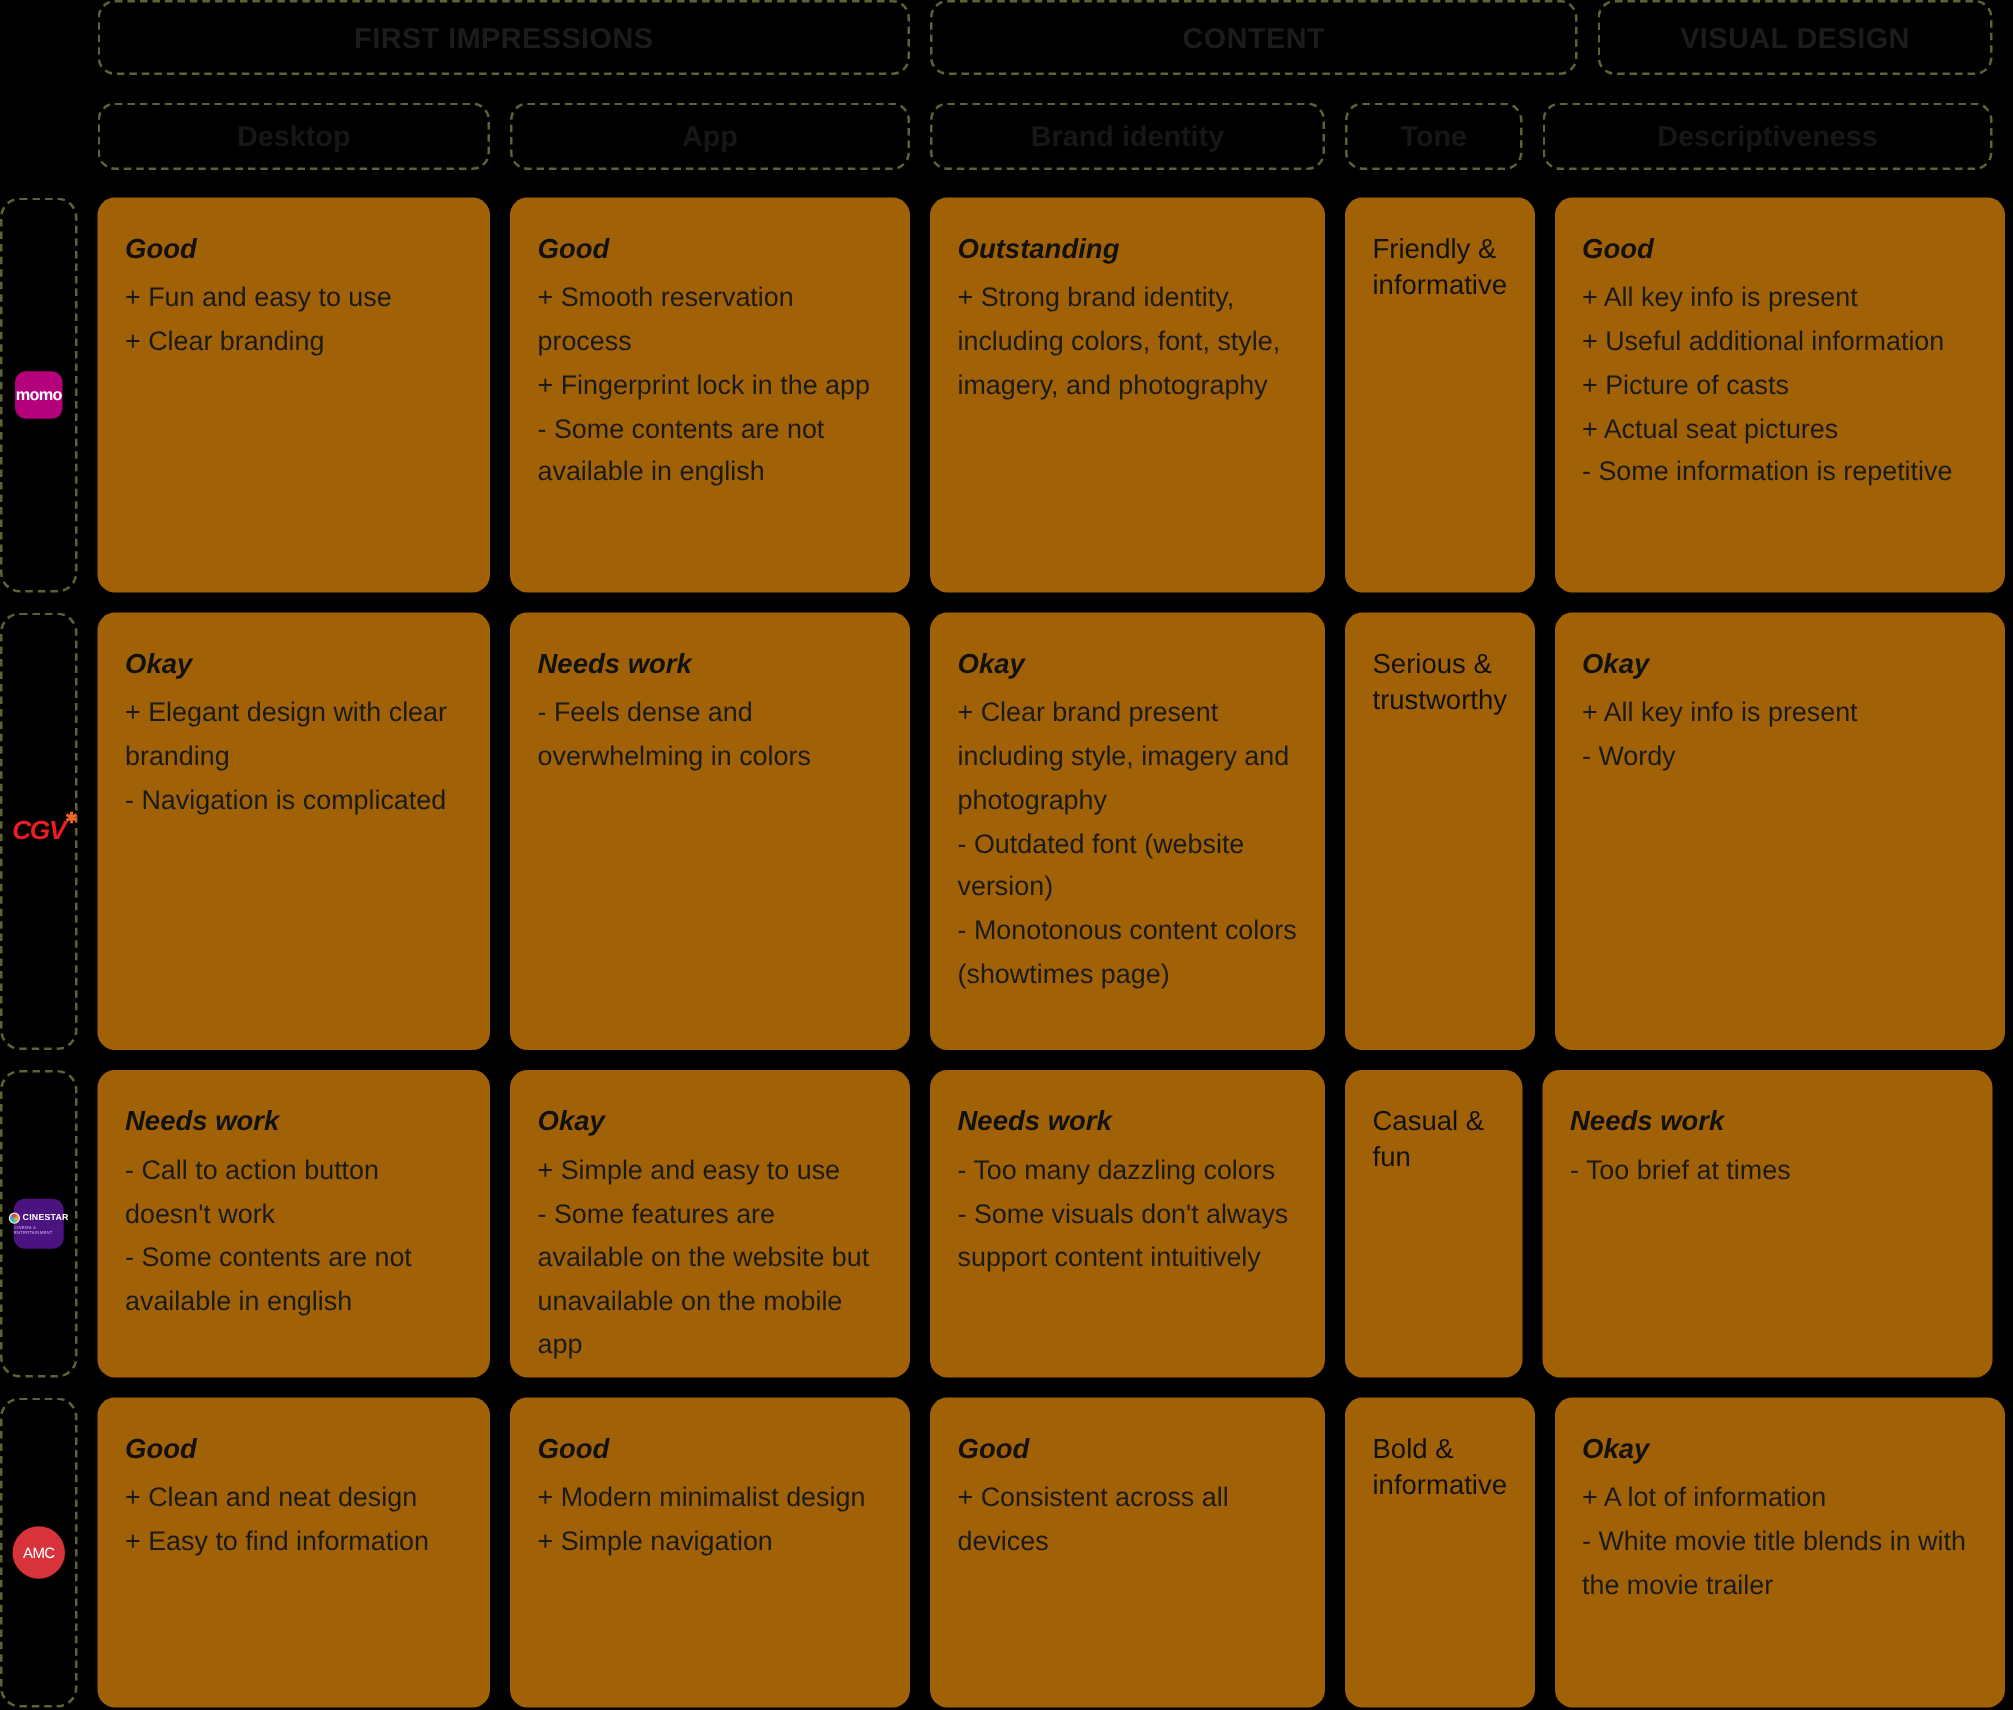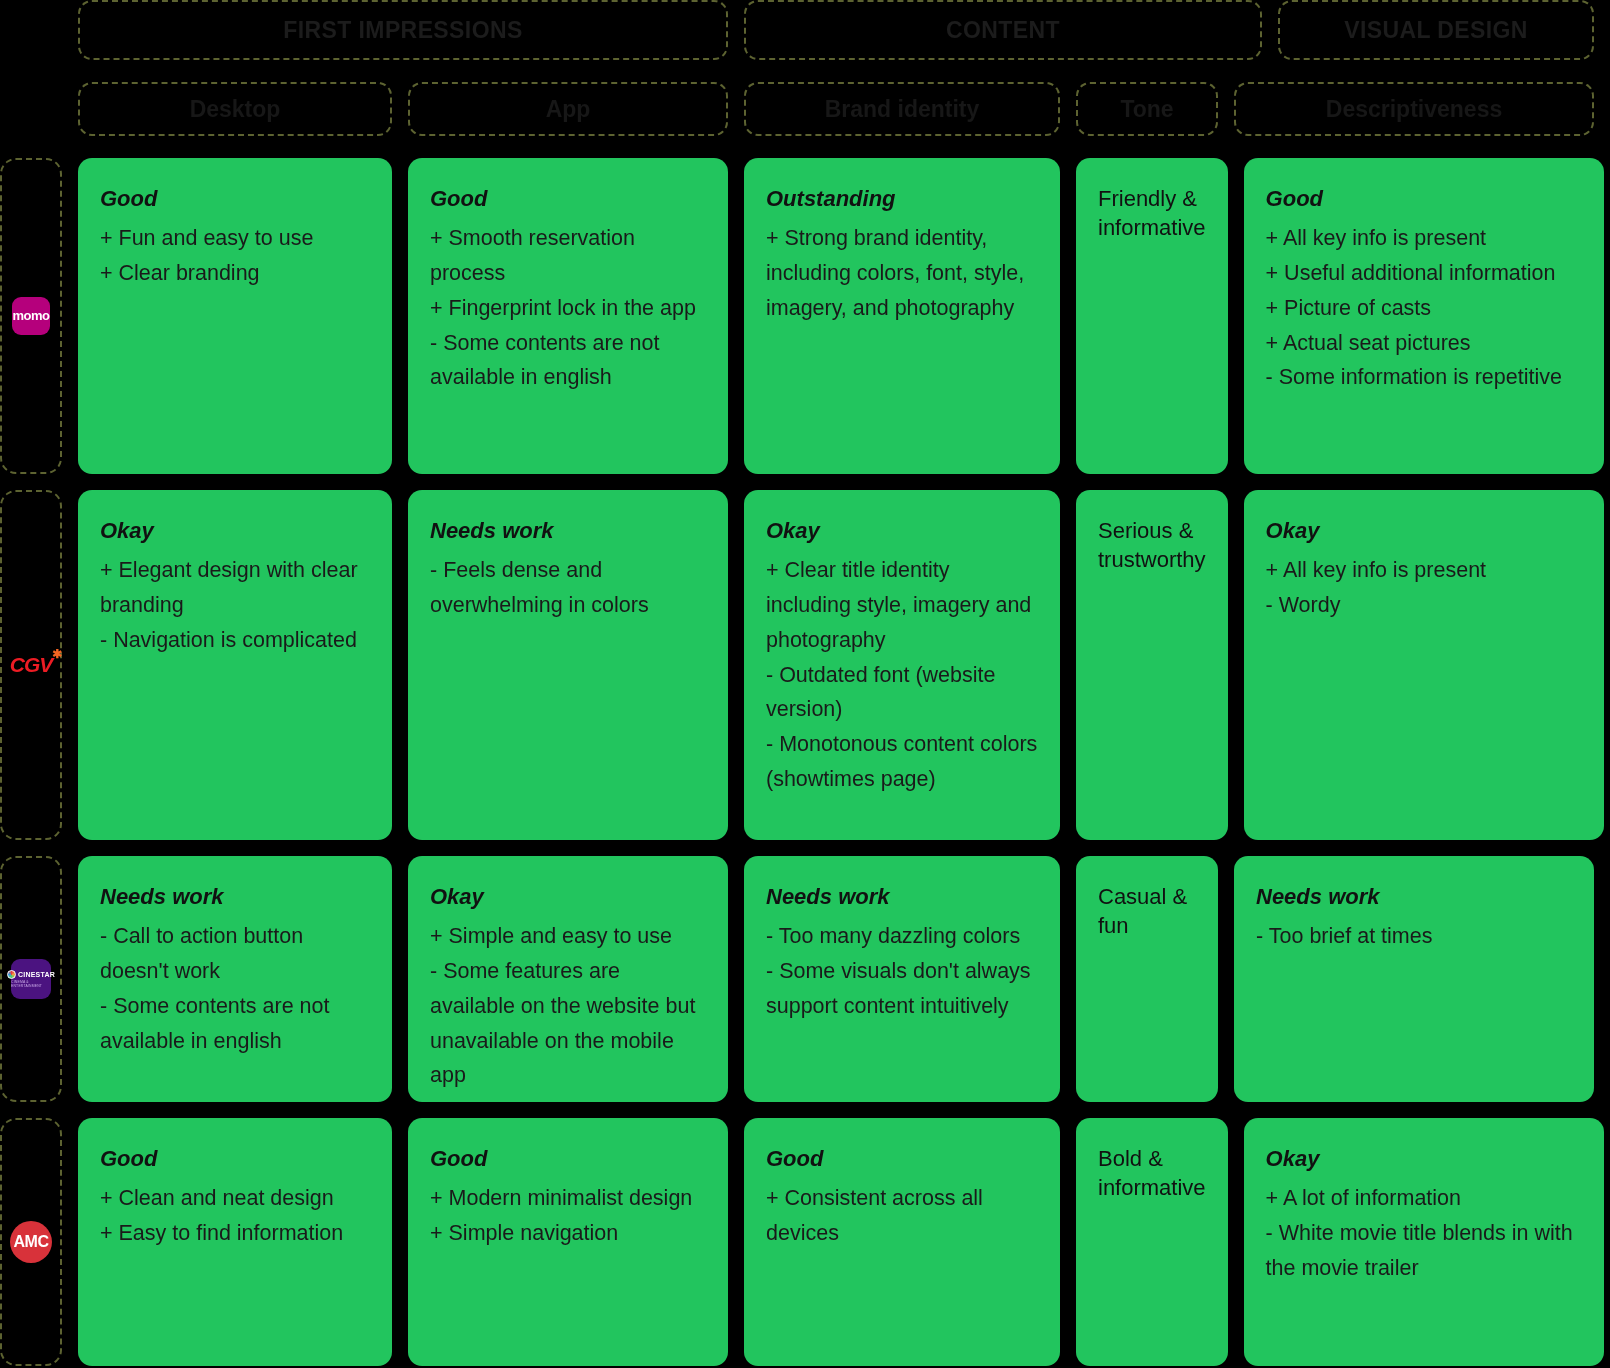--- a/index.html
+++ b/index.html
@@ -156,27 +156,27 @@
     font-family: "Liberation Sans", sans-serif;
   }
 
   .logo-amc {
     width: 42px; height: 42px;
     border-radius: 50%;
     background: #d8323a;
     display: flex; align-items: center; justify-content: center;
   }
   .logo-amc span {
-    color: #ffffff; font-size: 16px; font-weight: 700; letter-spacing: -0.5px;
+    color: #ffffff; font-size: 12px; font-weight: 400; letter-spacing: -0.5px;
     font-family: "Liberation Sans", sans-serif;
   }
 
   
   .card {
-    background: #22c55e;
+    background: #a16207;
     border-radius: 14px;
     padding: 26px 22px 22px 22px;
   }
   .card-verdict {
     font-size: 22px;
     font-weight: 700;
     font-style: italic;
     color: #111111;
     margin-bottom: 8px;
     line-height: 1.32;
@@ -278,21 +278,21 @@
           <div class="card-verdict">Okay</div>
           <div class="card-line">+ Elegant design with clear branding</div>
           <div class="card-line">- Navigation is complicated</div>
         </div>
         <div class="card c-app">
           <div class="card-verdict">Needs work</div>
           <div class="card-line">- Feels dense and overwhelming in colors</div>
         </div>
         <div class="card c-brand">
           <div class="card-verdict">Okay</div>
-          <div class="card-line">+ Clear title identity including style, imagery and photography</div>
+          <div class="card-line">+ Clear brand present including style, imagery and photography</div>
           <div class="card-line">- Outdated font (website version)</div>
           <div class="card-line">- Monotonous content colors (showtimes page)</div>
         </div>
         <div class="card c-tone">
           <div class="card-verdict plain">Serious &amp; trustworthy</div>
         </div>
         <div class="card c-descr">
           <div class="card-verdict">Okay</div>
           <div class="card-line">+ All key info is present</div>
           <div class="card-line">- Wordy</div>

